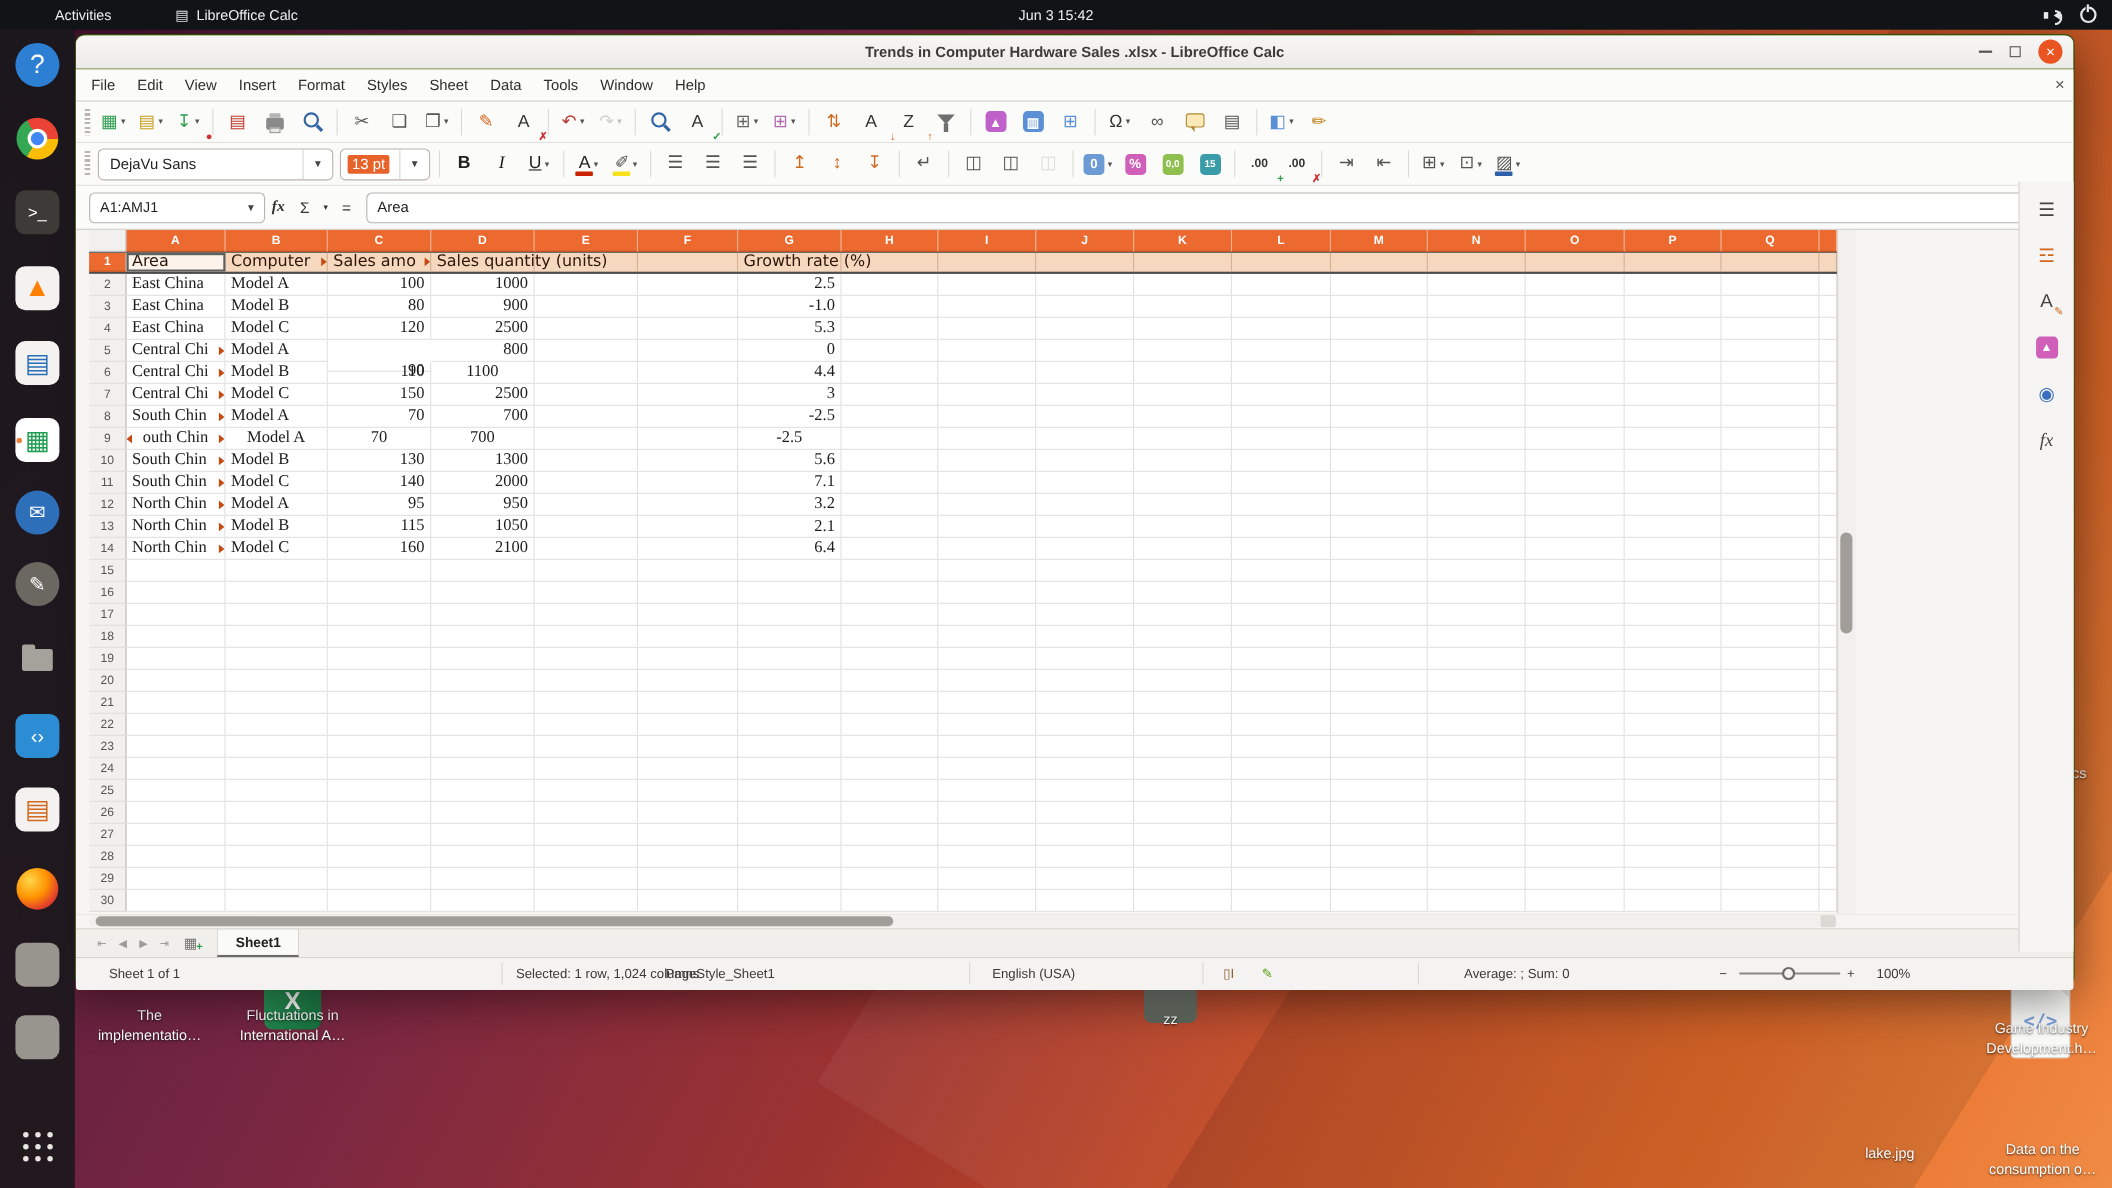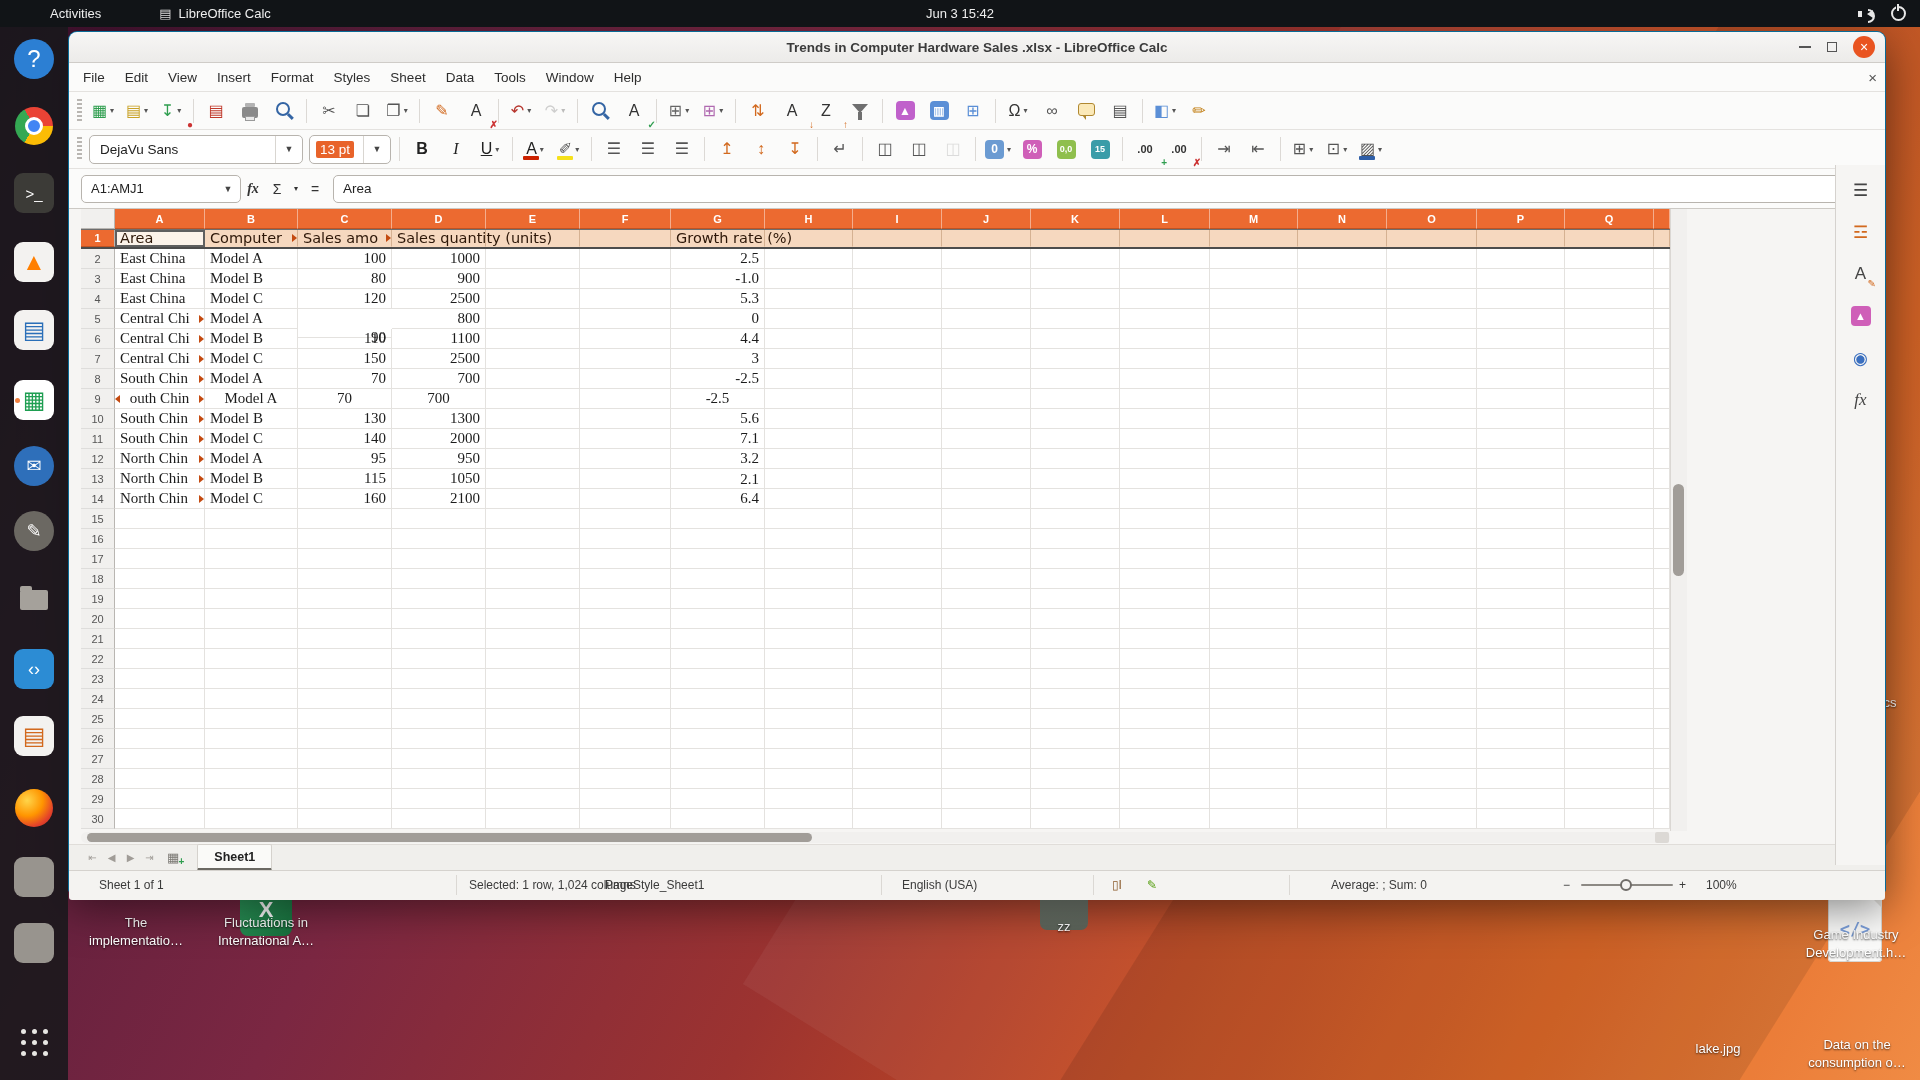--- a/index.html
+++ b/index.html
@@ -53,21 +53,21 @@
   .k-doc{background:#fbfbfa;border-radius:4px;box-shadow:inset 0 0 0 1px #d8d6d2;position:relative;
     display:flex;align-items:center;justify-content:center;}
   .k-doc::before{content:"";position:absolute;top:0;right:0;border-style:solid;border-width:0 12px 12px 0;
     border-color:transparent #e3e1dd transparent transparent;border-radius:0 4px 0 0;}
   .k-doc .code{color:#7b9ed9;font:bold 17px "DejaVu Sans Mono",monospace;}
   .k-xlsx{background:linear-gradient(135deg,#2f9e5f,#17703d);border-radius:8px;
     display:flex;align-items:center;justify-content:center;color:#fff;font:bold 22px "Liberation Sans",sans-serif;}
   .k-zz{background:linear-gradient(180deg,#7d867b,#5d655b);border-radius:7px;}
   
   #window{position:absolute;left:68px;top:31px;width:1818px;height:862px;z-index:20;
-    background:#0ea5e9;border-radius:9px 9px 4px 4px;box-shadow:0 14px 44px rgba(0,0,0,.5);
+    background:#4d7c0f;border-radius:9px 9px 4px 4px;box-shadow:0 14px 44px rgba(0,0,0,.5);
     border:1px solid rgba(0,0,0,.35);box-sizing:border-box;}
   #titlebar{position:relative;height:30px;background:linear-gradient(#f7f6f5,#ecebe9);
     border-bottom:1px solid #cfccc8;border-radius:8px 8px 0 0;display:flex;align-items:center;}
   #window-title{position:absolute;left:0;right:0;text-align:center;font-weight:bold;font-size:13.5px;color:#3b3b3b;}
   #win-controls{position:absolute;right:10px;display:flex;align-items:center;gap:16px;}
   .win-min{width:12px;height:2px;background:#555;}
   .win-max{width:10px;height:10px;border:1.5px solid #555;box-sizing:border-box;}
   .win-close{width:22px;height:22px;border-radius:50%;background:#e95420;color:#fff;
     display:flex;align-items:center;justify-content:center;font-size:14px;line-height:1;}
   
@@ -678,21 +678,21 @@
             <div class="gcell a-left clip" style="width: 90px;">
               <i class="cliparrow"></i>
               <span class="ctext">Central Chi</span>
             </div>
             <div class="gcell a-left" style="width: 93px;">
               <span class="ctext">Model B</span>
             </div>
             <div class="gcell a-right" style="width: 94px;">
               <span class="ctext">110</span>
             </div>
-            <div class="gcell a-right" style="width: 94px;">
+            <div class="gcell a-right" style="width: 94px; justify-content: center;">
               <span class="ctext">1100</span>
             </div>
             <div class="gcell" style="width: 94px;"></div>
             <div class="gcell" style="width: 91px;"></div>
             <div class="gcell a-right" style="width: 94px;">
               <span class="ctext">4.4</span>
             </div>
             <div class="gcell" style="width: 88px;"></div>
             <div class="gcell" style="width: 89px;"></div>
             <div class="gcell" style="width: 89px;"></div>

